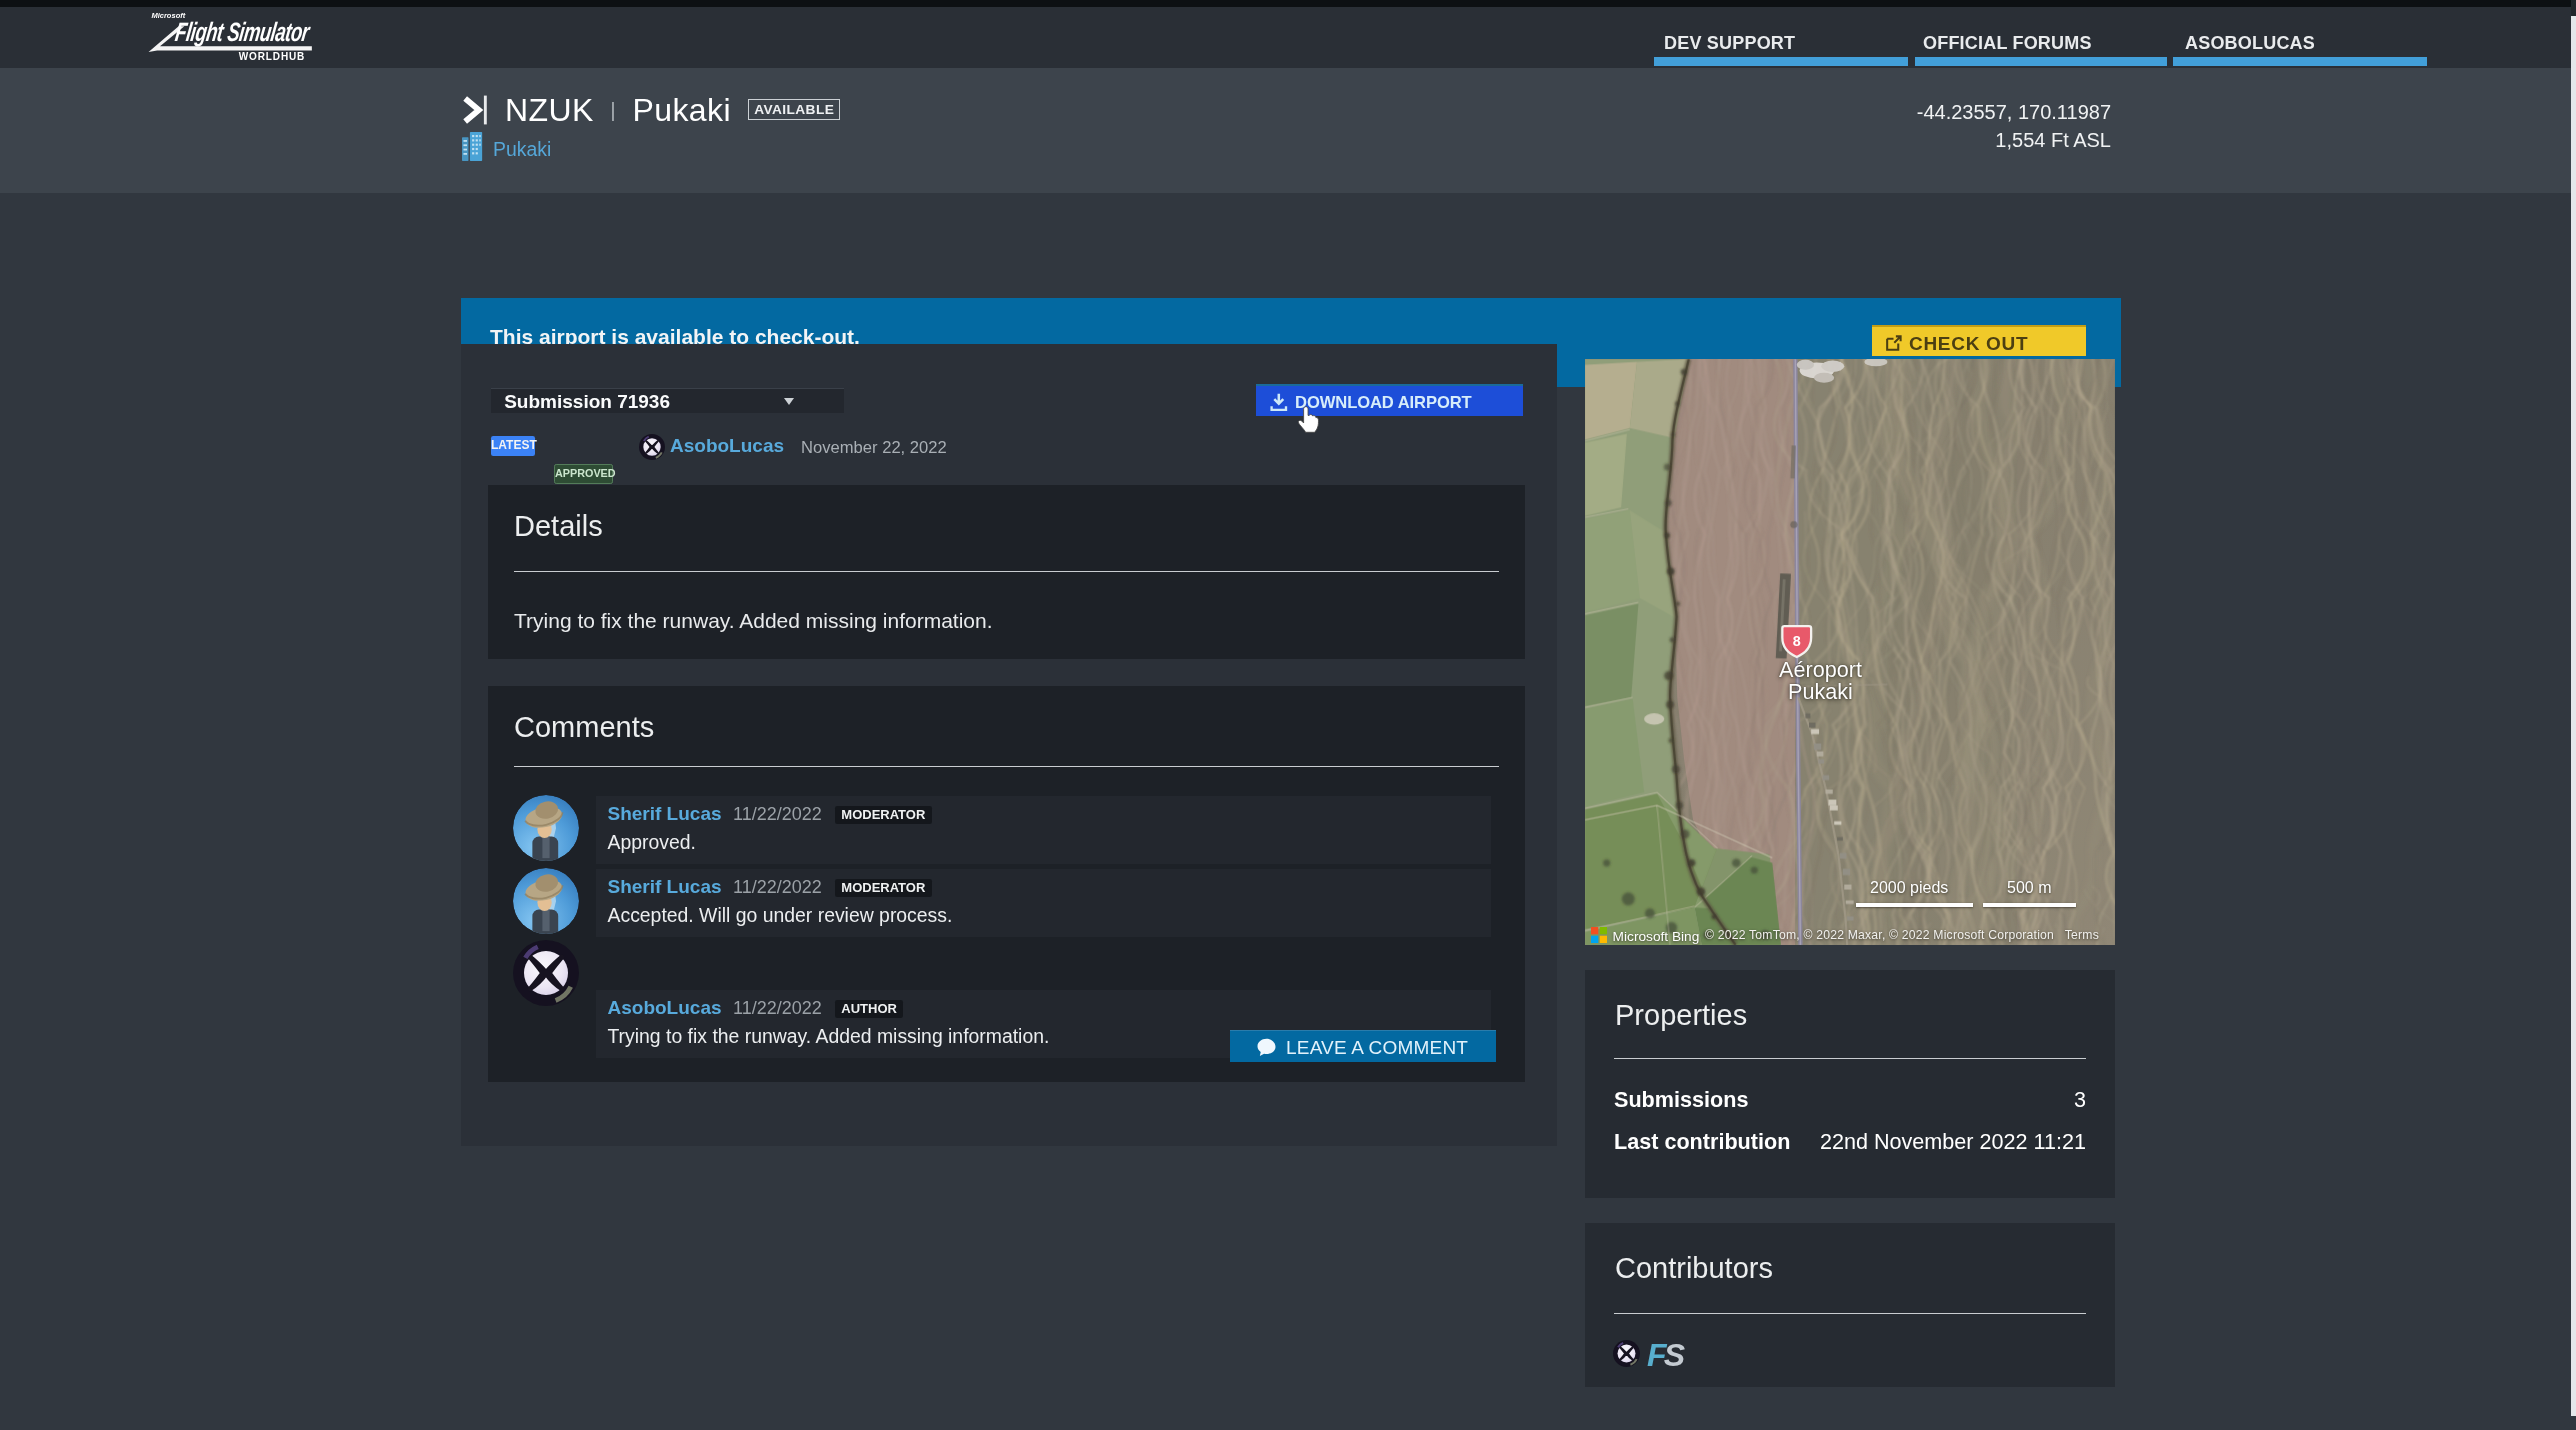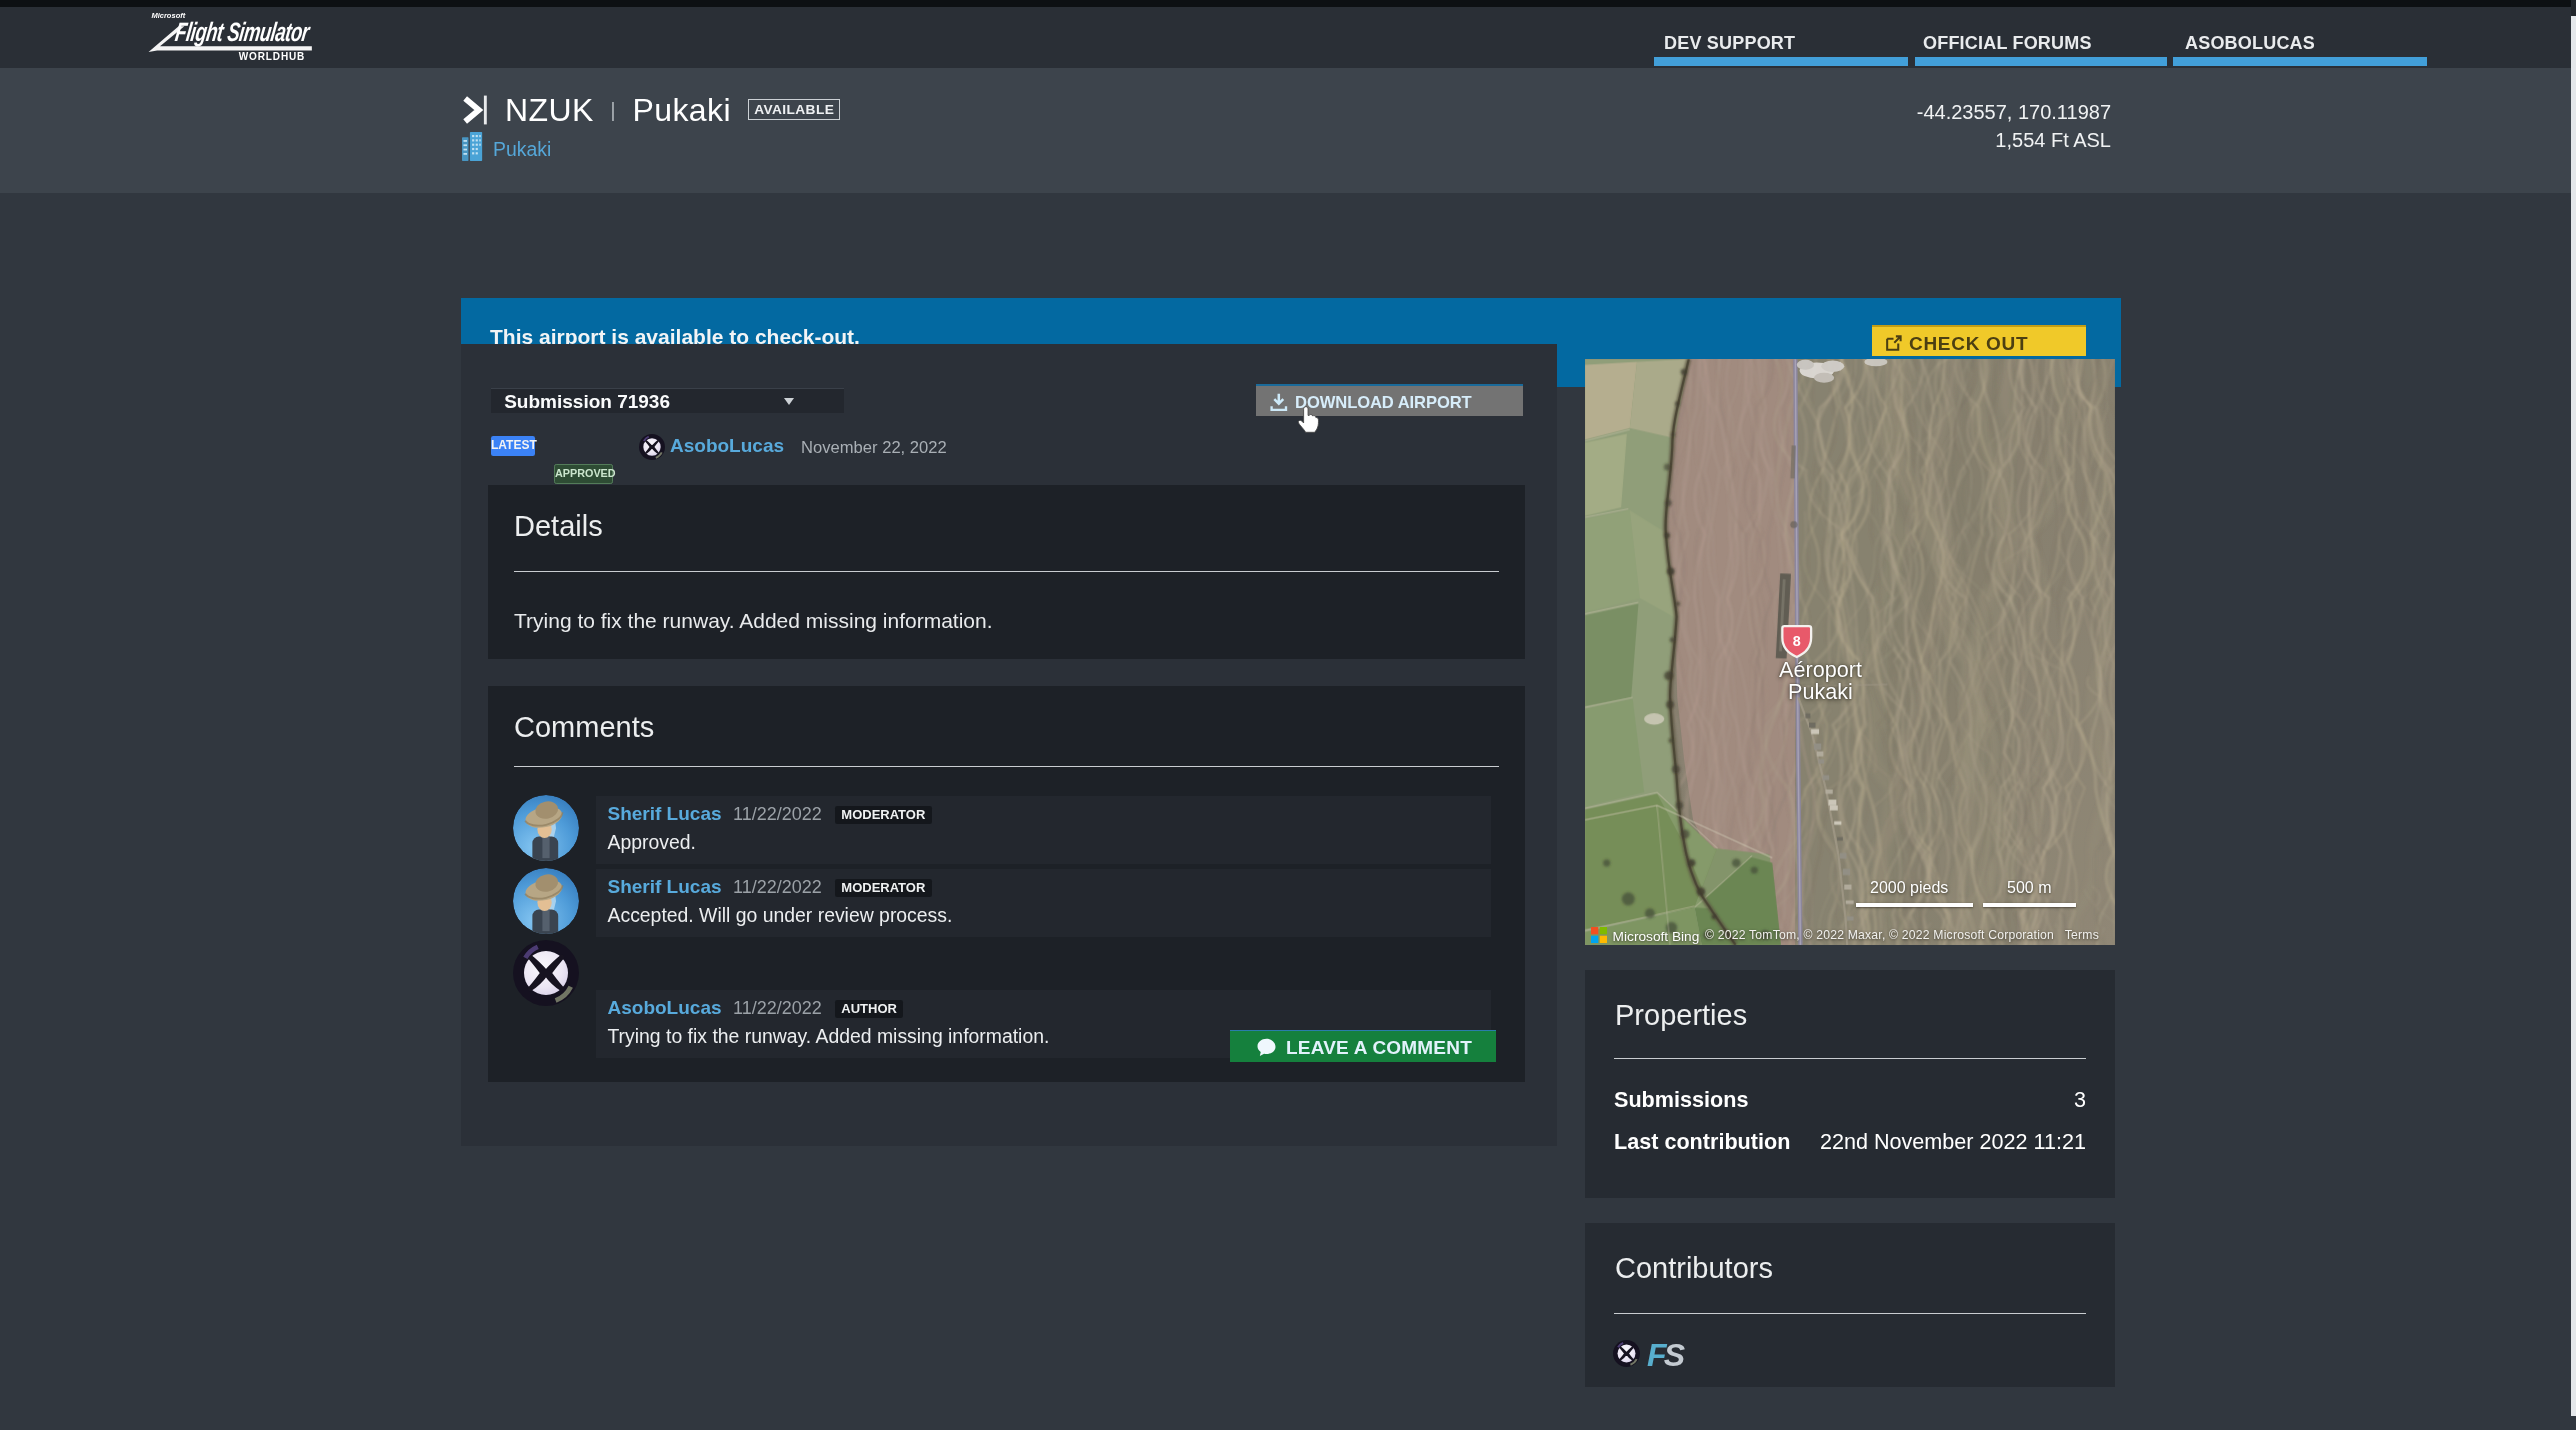--- a/index.html
+++ b/index.html
@@ -30,21 +30,21 @@
 #btn-co .ic { position:absolute; left:11.5px; top:6.5px; }
 #btn-co .lb { position:absolute; left:37px; top:5.8px; }
 
 
 #wrap { left:461px; top:344px; width:1096px; height:802px; background:#2b3038; }
 
 #dd { position:absolute; left:29.5px; top:44px; width:353px; height:24.5px; background:#23272e; border-top:1.4px solid #3a4049; }
 #dd .lb { position:absolute; left:13.7px; top:2.2px; color:#fafbfc; font-size:19px; font-weight:bold; }
 #dd .caret { position:absolute; left:293px; top:9.4px; width:0; height:0; border-left:5.8px solid transparent; border-right:5.8px solid transparent; border-top:7.2px solid #cdd2d6; }
 
-#btn-dl { position:absolute; left:795px; top:40px; width:267px; height:32px; background:#737373; border-top:2.2px solid #1a6a9a; color:#d7edfa; font-size:16.6px; font-weight:bold; white-space:nowrap; letter-spacing:-0.1px; }
+#btn-dl { position:absolute; left:795px; top:40px; width:267px; height:32px; background:#1d4ed8; border-top:2.2px solid #1a6a9a; color:#d7edfa; font-size:16.6px; font-weight:bold; white-space:nowrap; letter-spacing:-0.1px; }
 #btn-dl .lb { position:absolute; left:39px; top:7.2px; }
 
 .rowmeta { position:absolute; left:30px; top:90px; height:26px; white-space:nowrap; }
 .b-latest { position:absolute; left:0; top:2.2px; width:44px; height:19.4px; background:#3b82f6; border-radius:2.2px; color:#f2f3f4; font-size:12px; font-weight:bold; text-align:center; line-height:19.4px; }
 .b-approved { position:absolute; left:63px; top:2.2px; width:59px; height:19.4px; background:#2e4c34; border:1.4px solid #547c5a; border-radius:2.2px; color:#cbe5cd; font-size:10.8px; font-weight:bold; text-align:center; line-height:16.6px; box-sizing:border-box;margin-top:28px; }
 .rowmeta .av { position:absolute; left:148px; top:0; }
 .rowmeta .nm { position:absolute; left:179px; top:1.4px; color:#58aadc; font-size:19px; font-weight:bold; }
 .rowmeta .dt { position:absolute; left:310px; top:3.6px; color:#a9afb5; font-size:16.6px; white-space:nowrap; }
 
 .panel { position:absolute; left:27px; width:1037px; background:#1d2127; }
@@ -57,21 +57,21 @@
 #p-details .body { position:absolute; left:26px; top:124px; color:#e8eaec; font-size:21px; }
 
 .crow { position:absolute; left:108px; width:895px; height:68px; background:#23272e; }
 .crow .hd { position:absolute; left:11.5px; top:7.2px; white-space:nowrap; }
 .crow .nm { color:#58aadc; font-size:19px; font-weight:bold; }
 .crow .dt { color:#9ba1a7; font-size:18px; margin-left:11.5px; }
 .crow .role { display:inline-block; background:#14171c; border-radius:2.2px; color:#eff1f2; font-size:13px; font-weight:bold; line-height:18px; padding:0 6.5px; margin-left:13px; vertical-align:1.4px; }
 .crow .body { position:absolute; left:11.5px; top:35px; color:#eceef0; font-size:19.4px; }
 .cav { position:absolute; left:24.5px; width:66px; height:66px; }
 
-#btn-lc { position:absolute; left:769px; top:686px; width:266px; height:32px; background:#15803d; border-top:1.4px solid #2a7cab; color:#e2f2fb; font-size:19px; font-weight:bold; letter-spacing:0.2px; }
+#btn-lc { position:absolute; left:769px; top:686px; width:266px; height:32px; background:#0369a1; border-top:1.4px solid #2a7cab; color:#e2f2fb; font-size:19px; font-weight:normal; letter-spacing:0.2px; }
 #btn-lc .lb { position:absolute; left:56px; top:5.8px; }
 
 
 #map { left:1585px; top:359px; width:530px; height:586px; overflow:hidden; }
 #map .lbl { position:absolute; left:-29.5px; width:100%; text-align:center; color:#fff; font-size:21.6px; text-shadow:0 0.7px 4.3px rgba(45,42,32,0.95), 0 0 1.4px rgba(45,42,32,0.8); }
 .sbar { position:absolute; height:3.6px; background:#fff; box-shadow:0 0.7px 2.2px rgba(50,45,35,0.8); }
 .slbl { position:absolute; color:#fff; font-size:16px; text-shadow:0 0.7px 2.9px rgba(45,42,32,0.95); }
 #map .attr { position:absolute; left:120px; top:569px; color:#f2f1ee; font-size:12.2px; text-shadow:0 0.7px 2.9px rgba(45,42,32,0.95); letter-spacing:0.2px; }
 #binglogo { position:absolute; left:5.8px; top:568px; color:#fff; font-size:13.7px; text-shadow:0 0.7px 2.9px rgba(45,42,32,0.9); }
 

